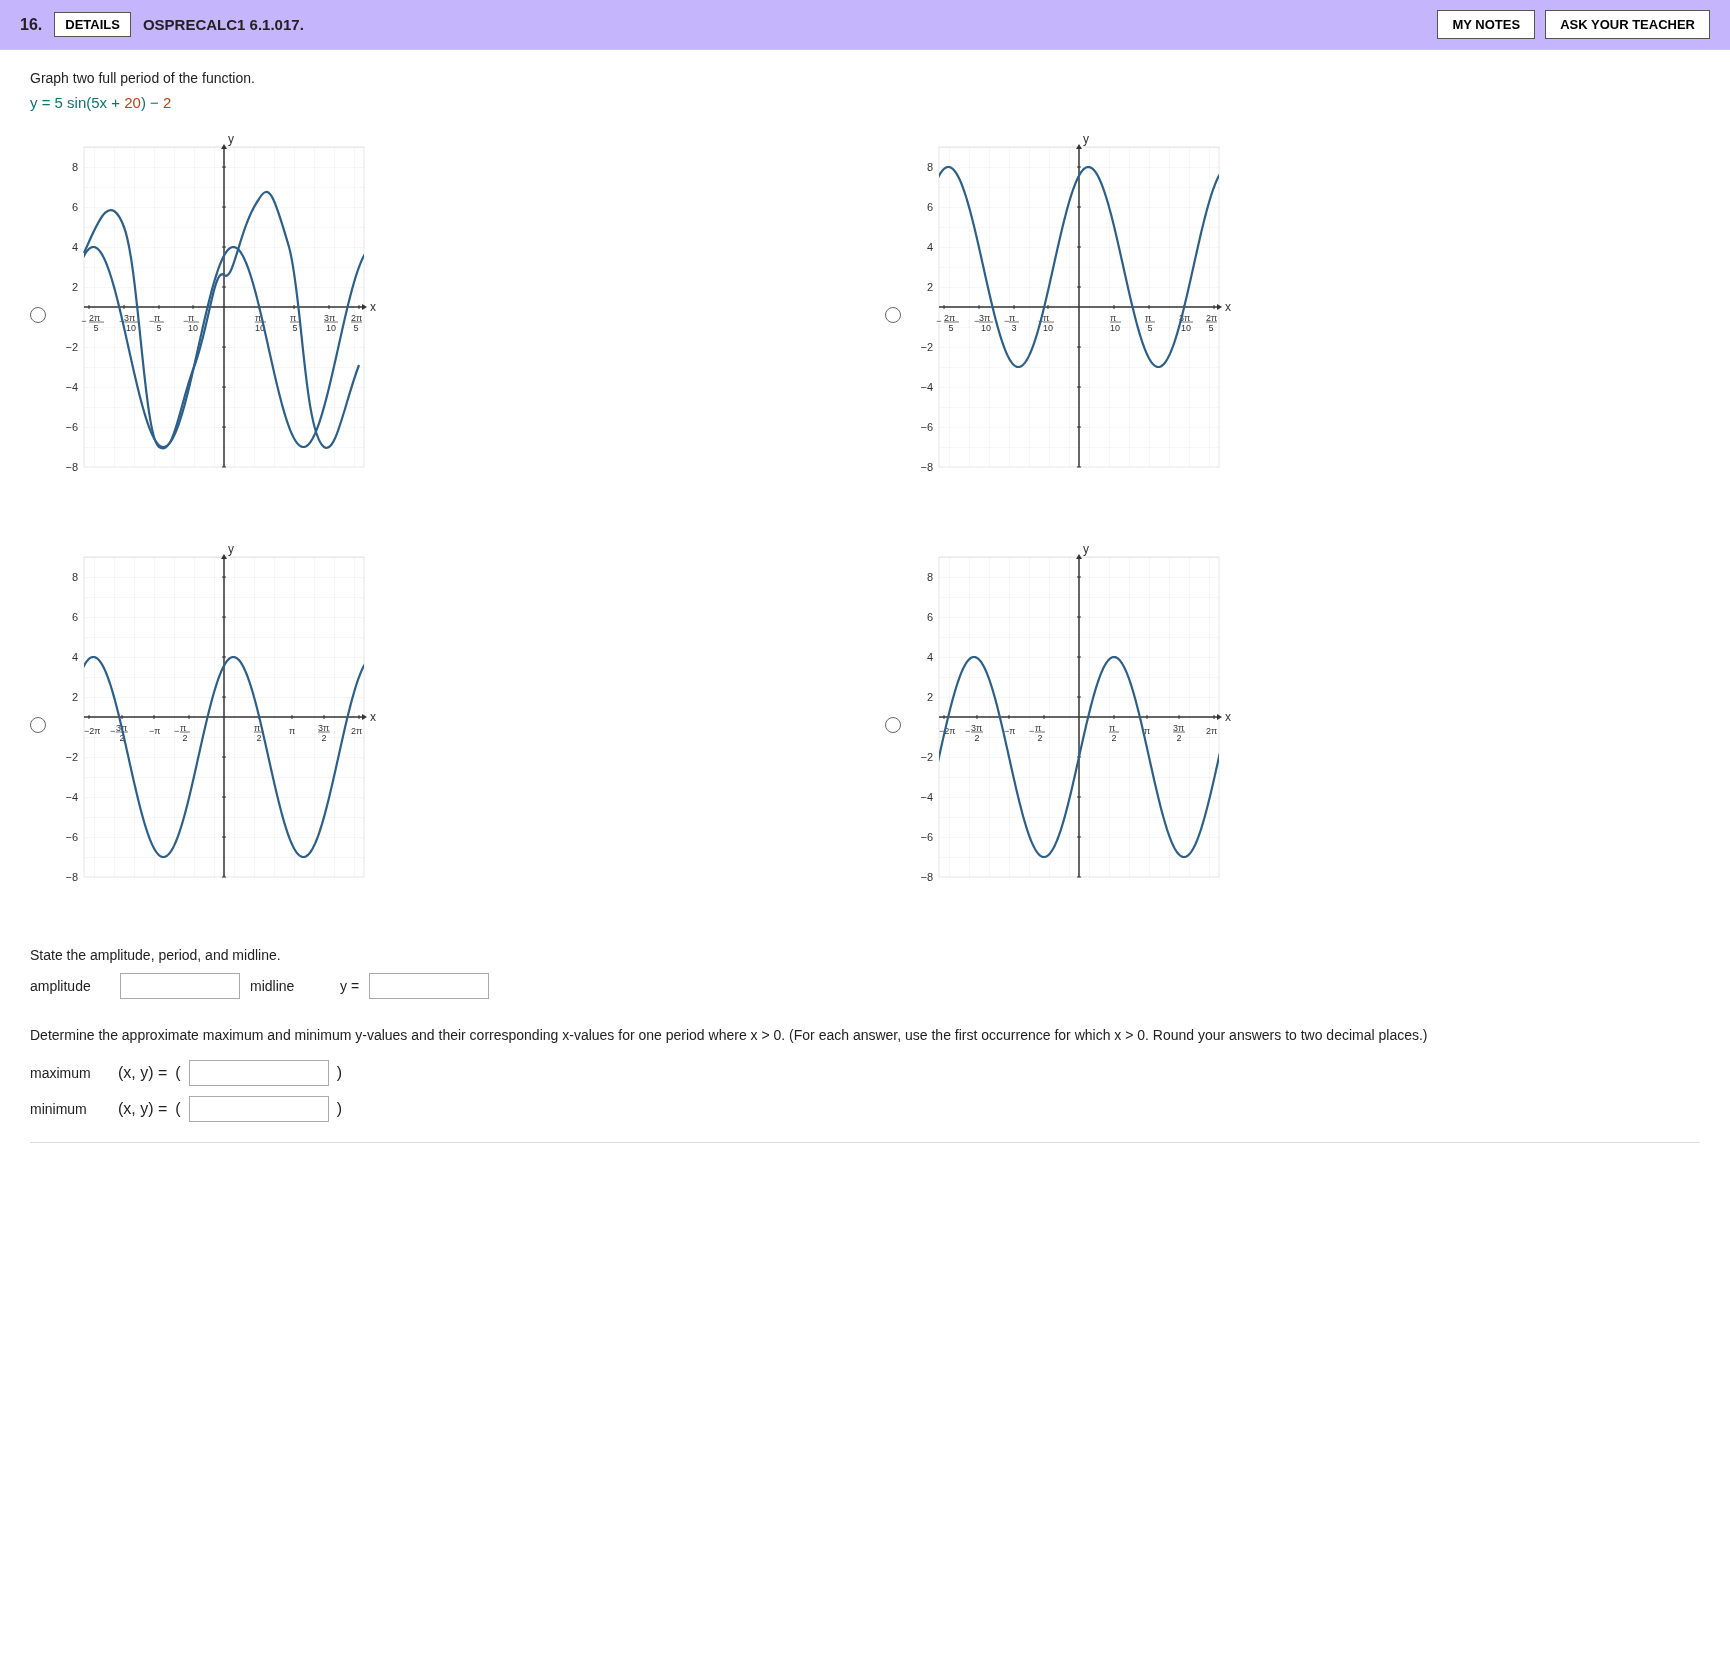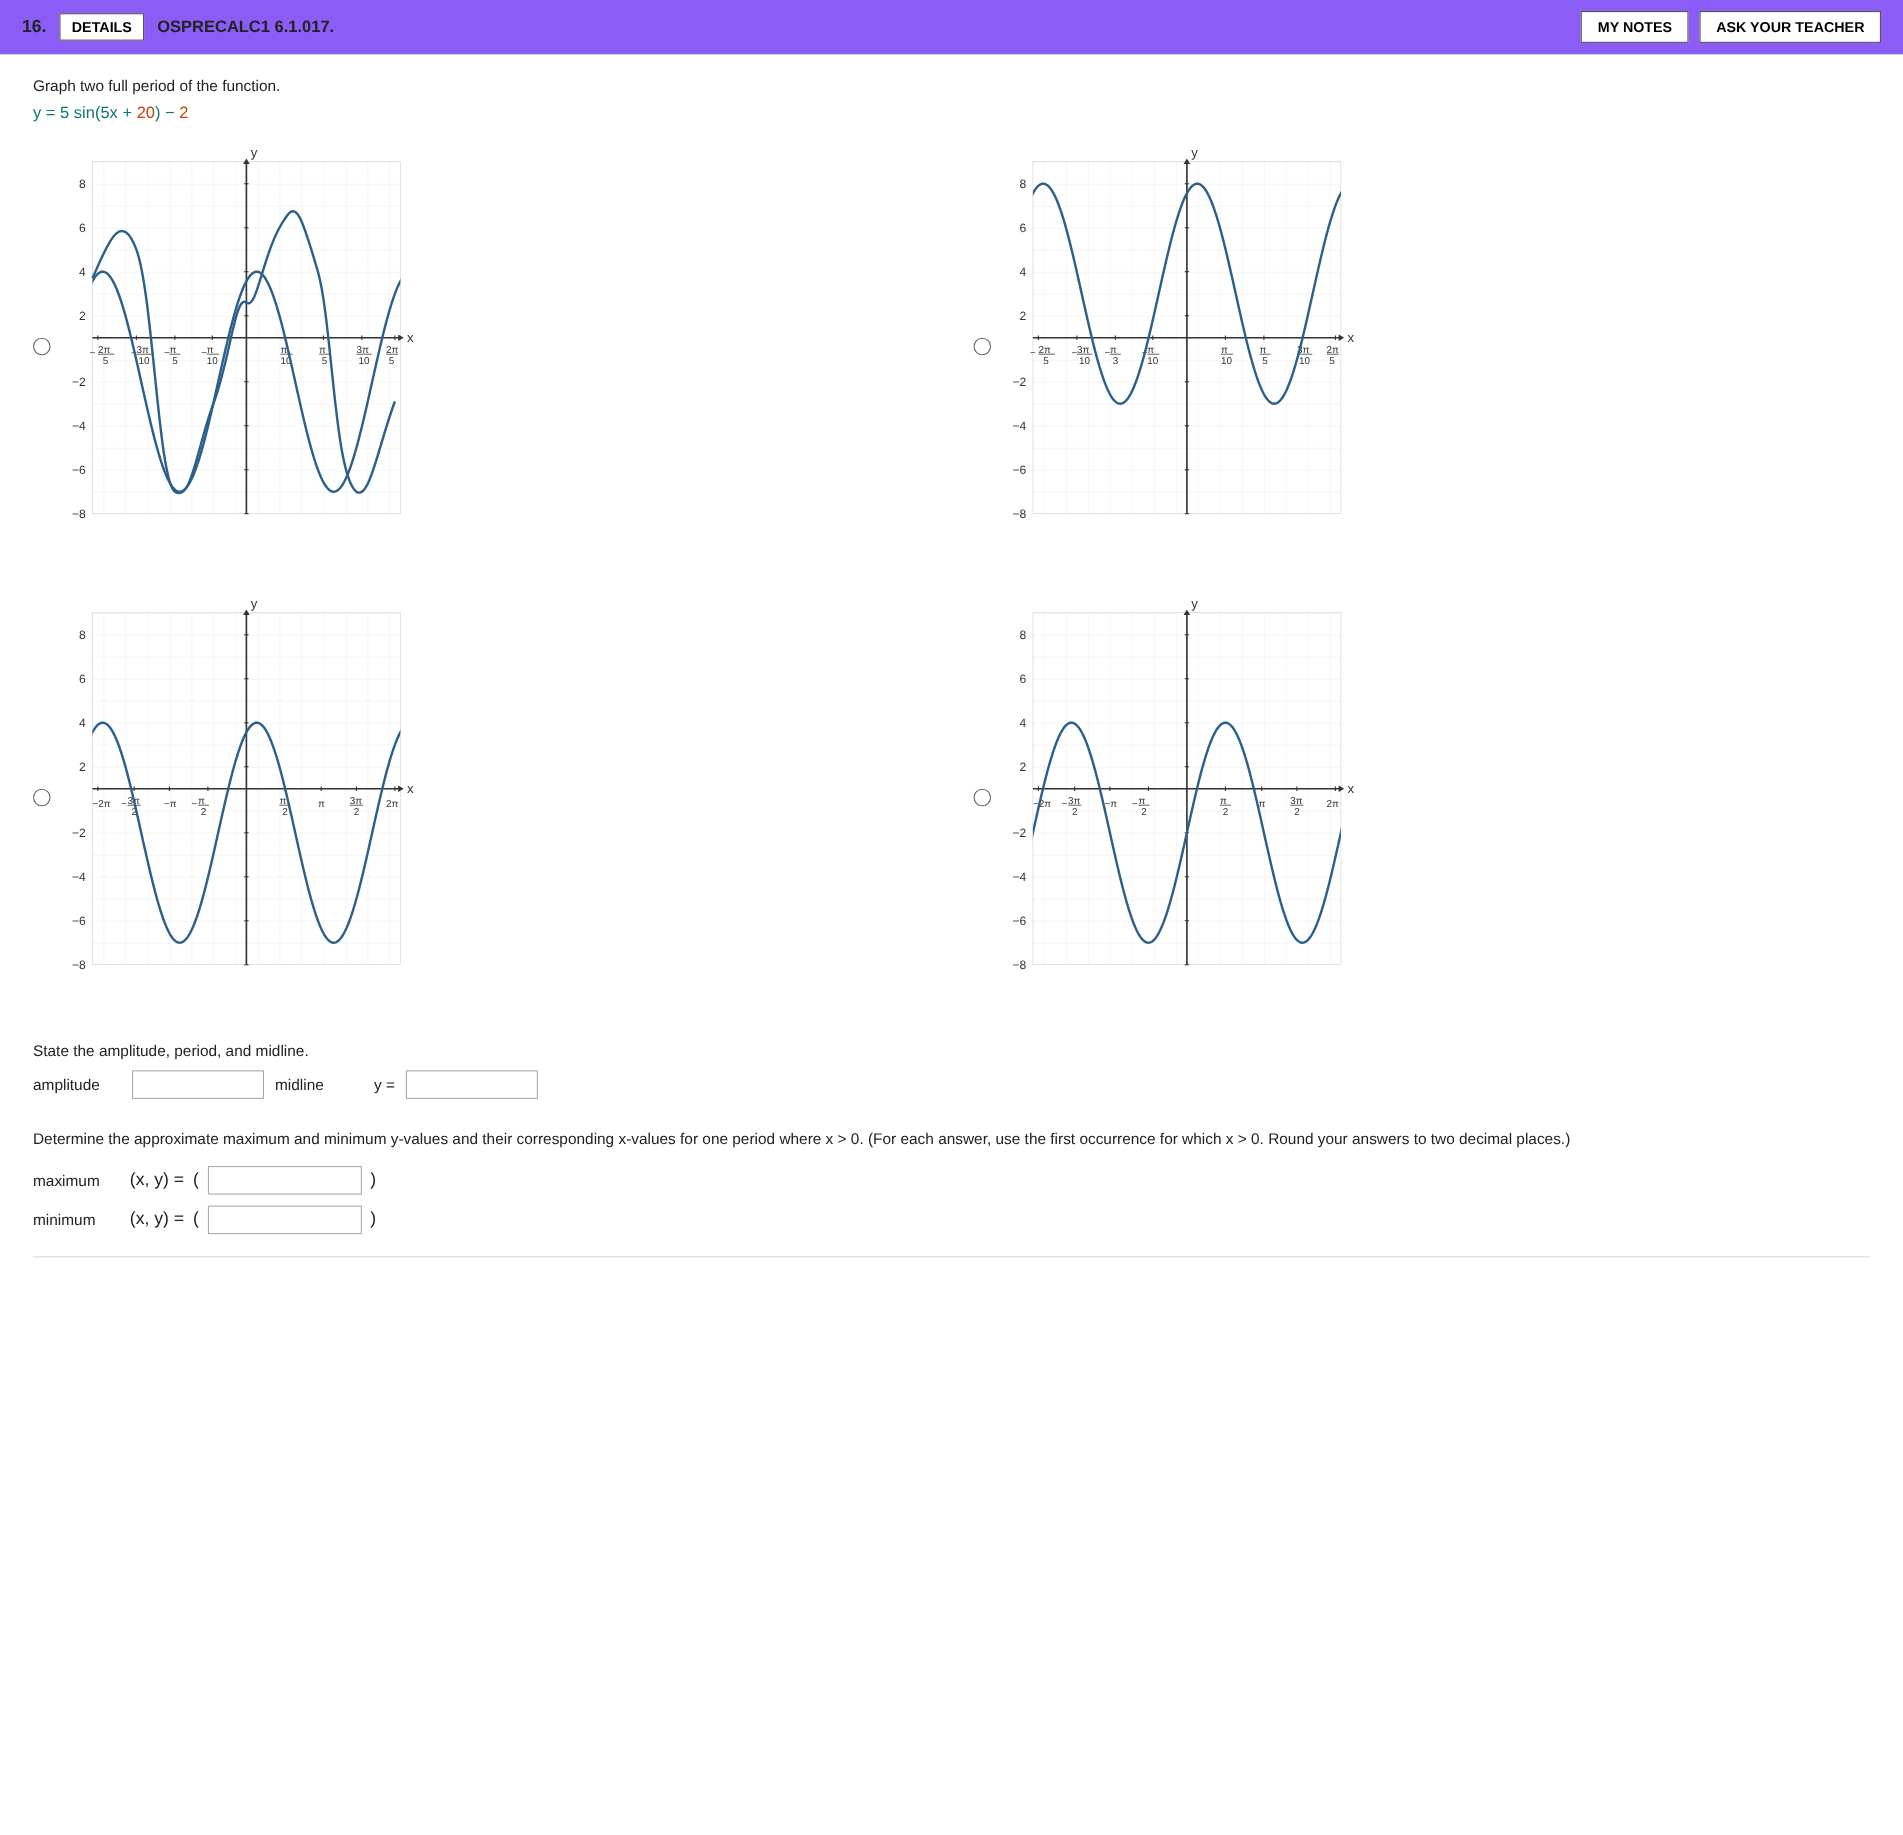--- a/index.html
+++ b/index.html
@@ -1,20 +1,20 @@
 <!DOCTYPE html>
 <html><head>
   <meta charset="utf-8">
   <style>
     * { box-sizing: border-box; margin: 0; padding: 0; }
     body { font-family: Arial, sans-serif; font-size: 14px; background: #fff; color: #222; }
 
     .top-bar {
       display: flex; align-items: center; justify-content: space-between;
-      padding: 10px 20px; border-bottom: 1px solid #ccc; background: #8b5cf6;
+      padding: 10px 20px; border-bottom: 1px solid #ccc; background: #c4b5fd;
     }
     .top-left { display: flex; align-items: center; gap: 12px; }
     .problem-num { font-weight: bold; font-size: 16px; }
     .details-btn {
       border: 1px solid #555; padding: 4px 10px; background: #fff;
       cursor: pointer; font-size: 13px; font-weight: bold;
     }
     .problem-id { font-weight: bold; font-size: 15px; }
     .top-right { display: flex; gap: 10px; align-items: flex-end; }
     .top-right button {

